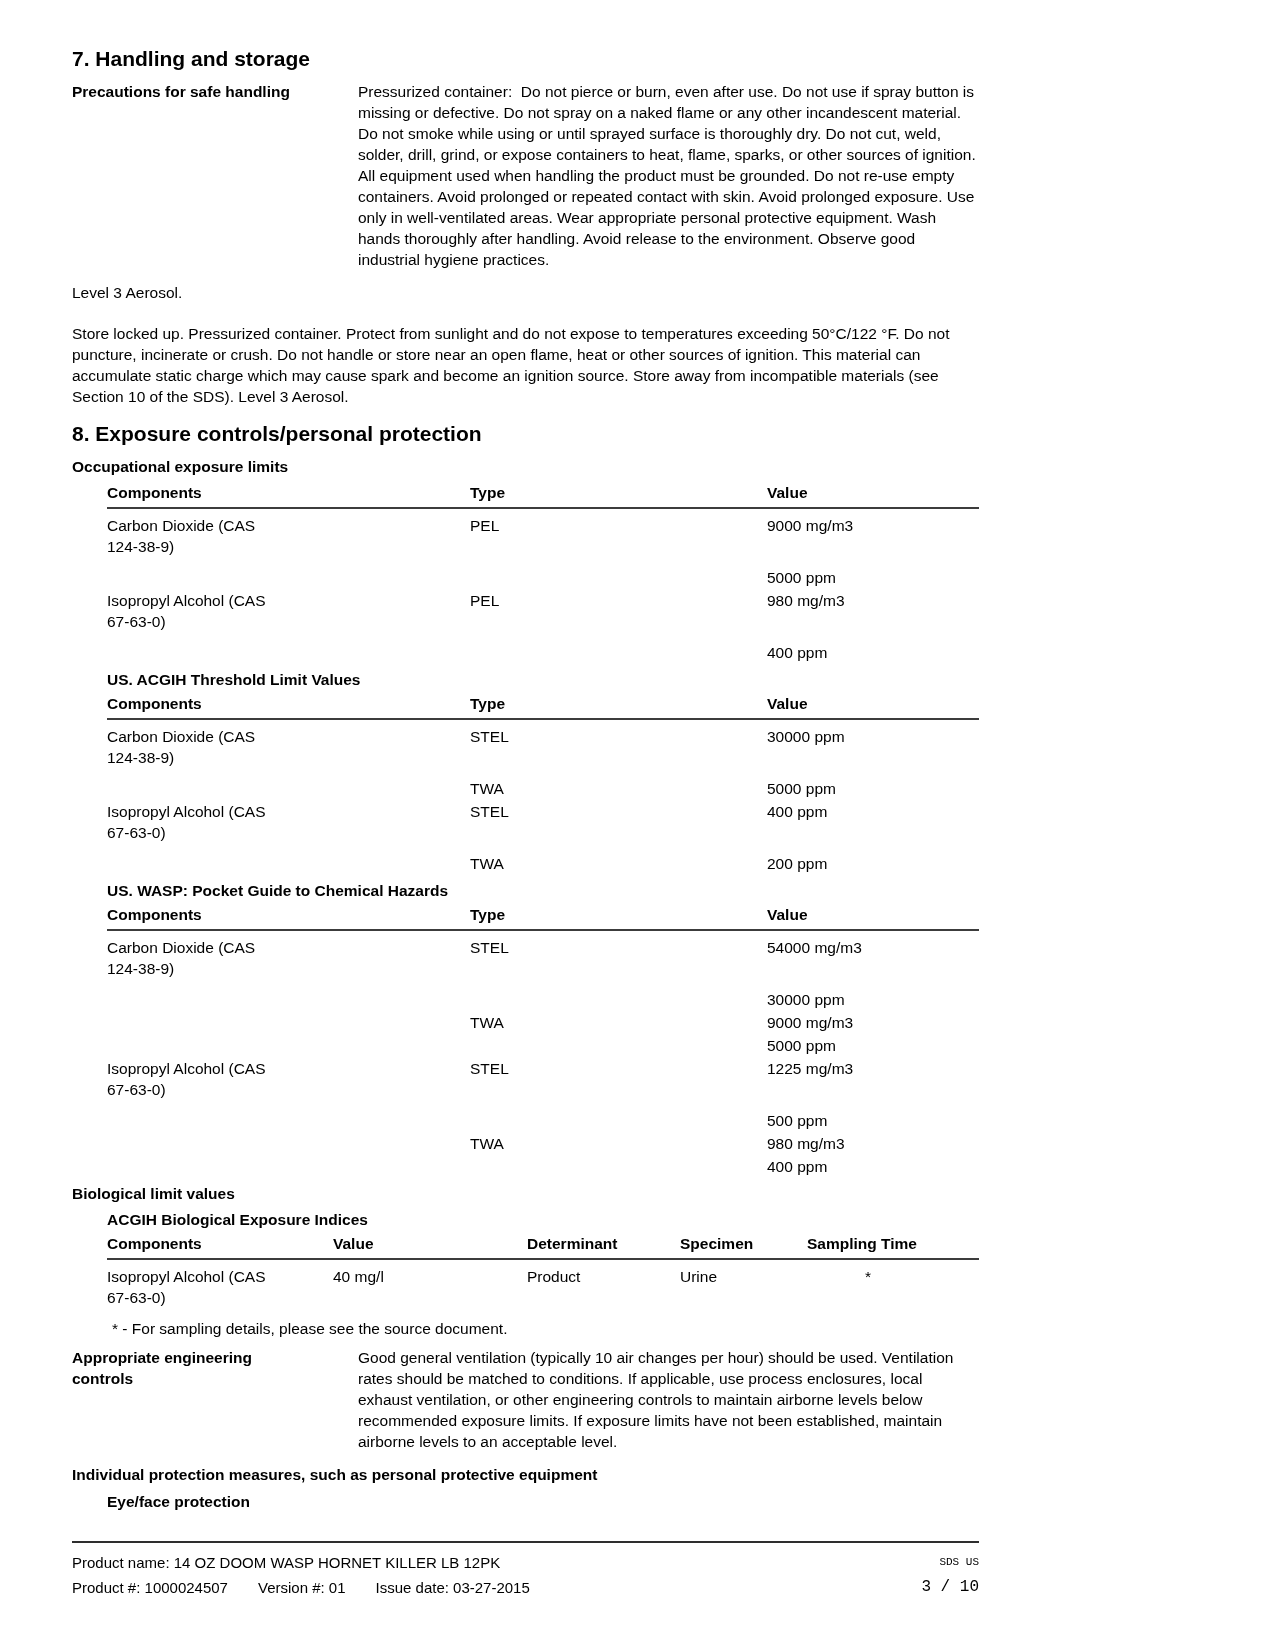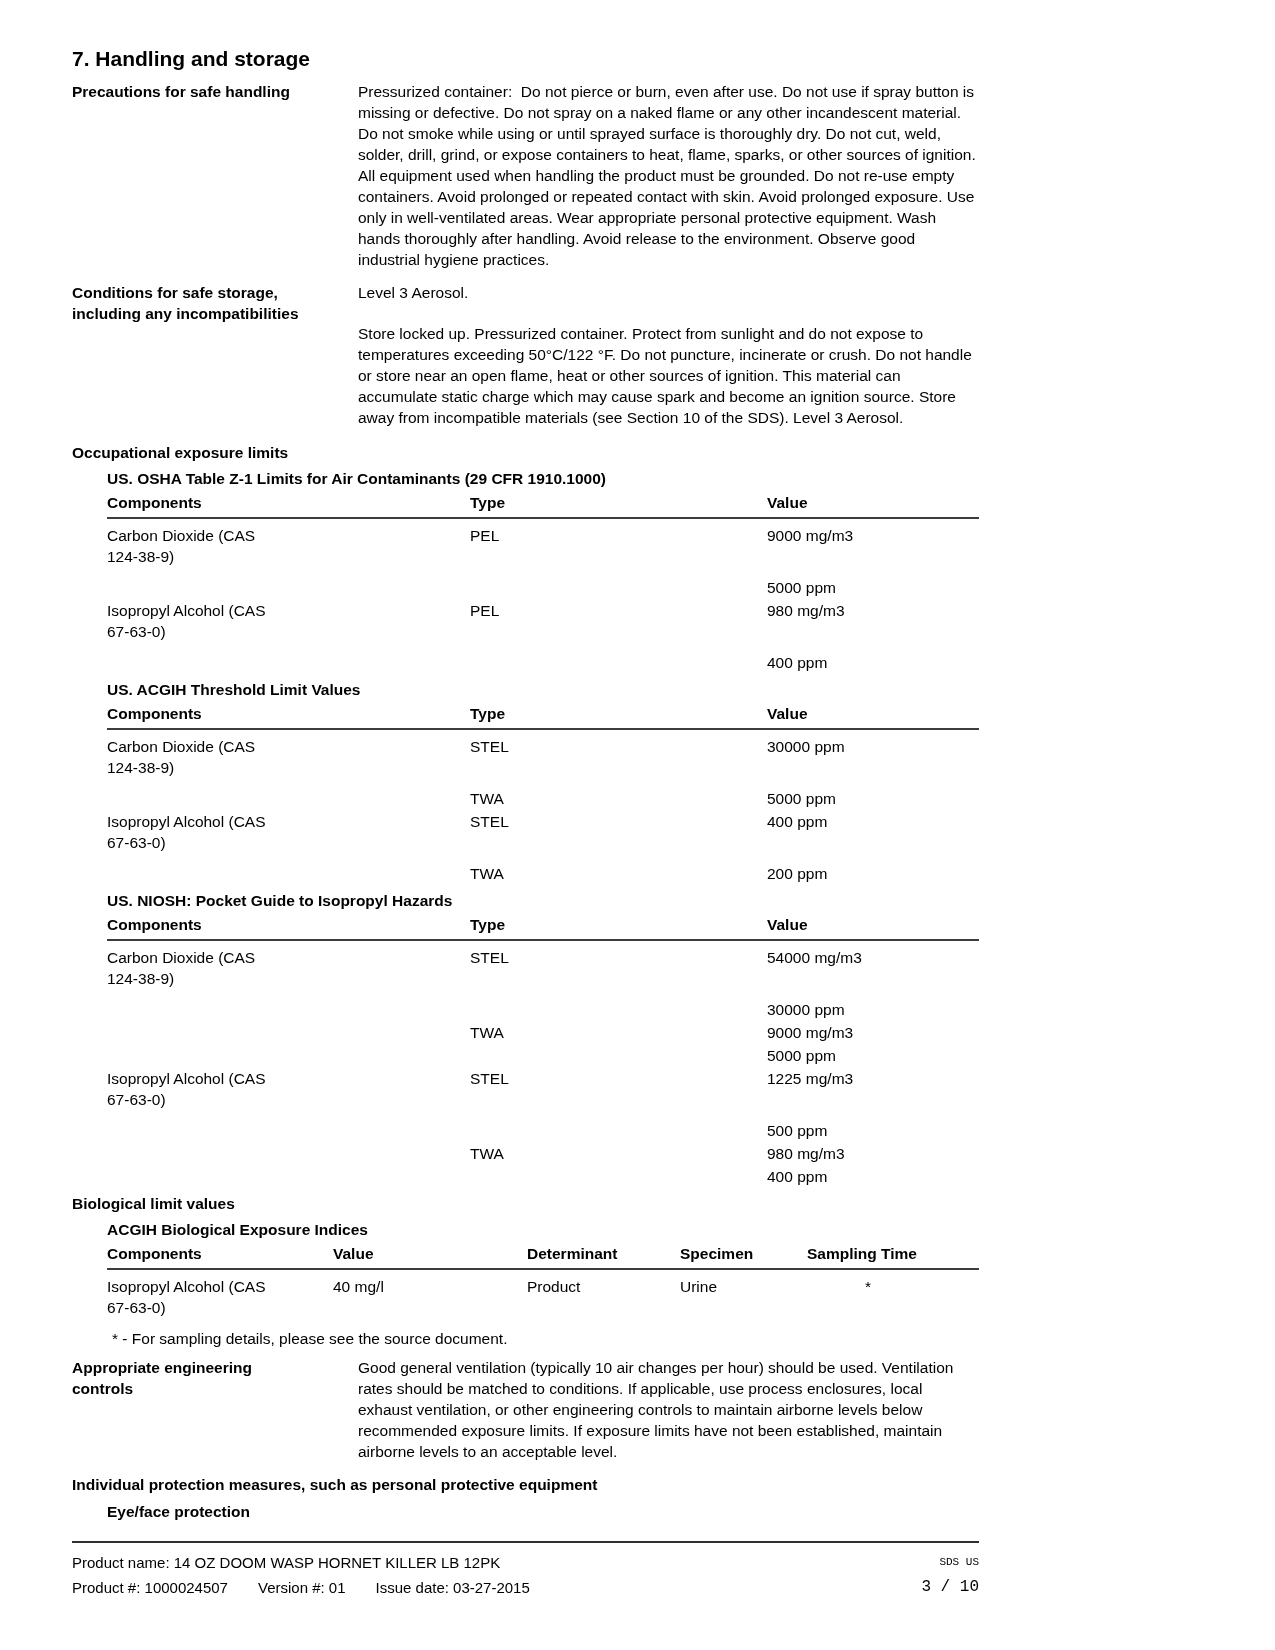--- a/index.html
+++ b/index.html
@@ -60,33 +60,31 @@
 <div class="page">
 
   <h1 class="sec-title">7. Handling and storage</h1>
 
   <div class="lr">
     <div class="label">Precautions for safe handling</div>
     <div class="content para">Pressurized container:  Do not pierce or burn, even after use. Do not use if spray button is missing or defective. Do not spray on a naked flame or any other incandescent material. Do not smoke while using or until sprayed surface is thoroughly dry. Do not cut, weld, solder, drill, grind, or expose containers to heat, flame, sparks, or other sources of ignition. All equipment used when handling the product must be grounded. Do not re-use empty containers. Avoid prolonged or repeated contact with skin. Avoid prolonged exposure. Use only in well-ventilated areas. Wear appropriate personal protective equipment. Wash hands thoroughly after handling. Avoid release to the environment. Observe good industrial hygiene practices.</div>
   </div>
 
   <div class="lr storage-block">
-    <div class="label">Conditions for safe storage,
-including any incompatibilities</div>
     <div class="content">
       <div class="para">Level 3 Aerosol.</div>
       <div class="para para-gap">Store locked up. Pressurized container. Protect from sunlight and do not expose to temperatures exceeding 50°C/122 °F. Do not puncture, incinerate or crush. Do not handle or store near an open flame, heat or other sources of ignition. This material can accumulate static charge which may cause spark and become an ignition source. Store away from incompatible materials (see Section 10 of the SDS). Level 3 Aerosol.</div>
     </div>
   </div>
 
+  <h1 class="sec-title sec8">8. Exposure controls/personal protection</h1>
 
   <div class="bold-head">Occupational exposure limits</div>
 
   <div class="table">
-    <div class="tbl-title">US. OSHA Table Z-1 Limits for Air Contaminants (29 CFR 1910.1000)</div>
     <div class="thead">
       <div class="tc c">Components</div>
       <div class="tc t">Type</div>
       <div class="tc v">Value</div>
     </div>
     <div class="rule"></div>
     <div class="trow">
       <div class="tc c">Carbon Dioxide (CAS
 124-38-9)</div>
       <div class="tc t">PEL</div>
@@ -136,21 +134,21 @@
       <div class="tc v">400 ppm</div>
     </div>
     <div class="trow gap">
       <div class="tc c"></div>
       <div class="tc t">TWA</div>
       <div class="tc v">200 ppm</div>
     </div>
   </div>
 
   <div class="table">
-    <div class="tbl-title">US. NIOSH: Pocket Guide to Isopropyl Hazards</div>
+    <div class="tbl-title">US. WASP: Pocket Guide to Chemical Hazards</div>
     <div class="thead">
       <div class="tc c">Components</div>
       <div class="tc t">Type</div>
       <div class="tc v">Value</div>
     </div>
     <div class="rule"></div>
     <div class="trow">
       <div class="tc c">Carbon Dioxide (CAS
 124-38-9)</div>
       <div class="tc t">STEL</div>

